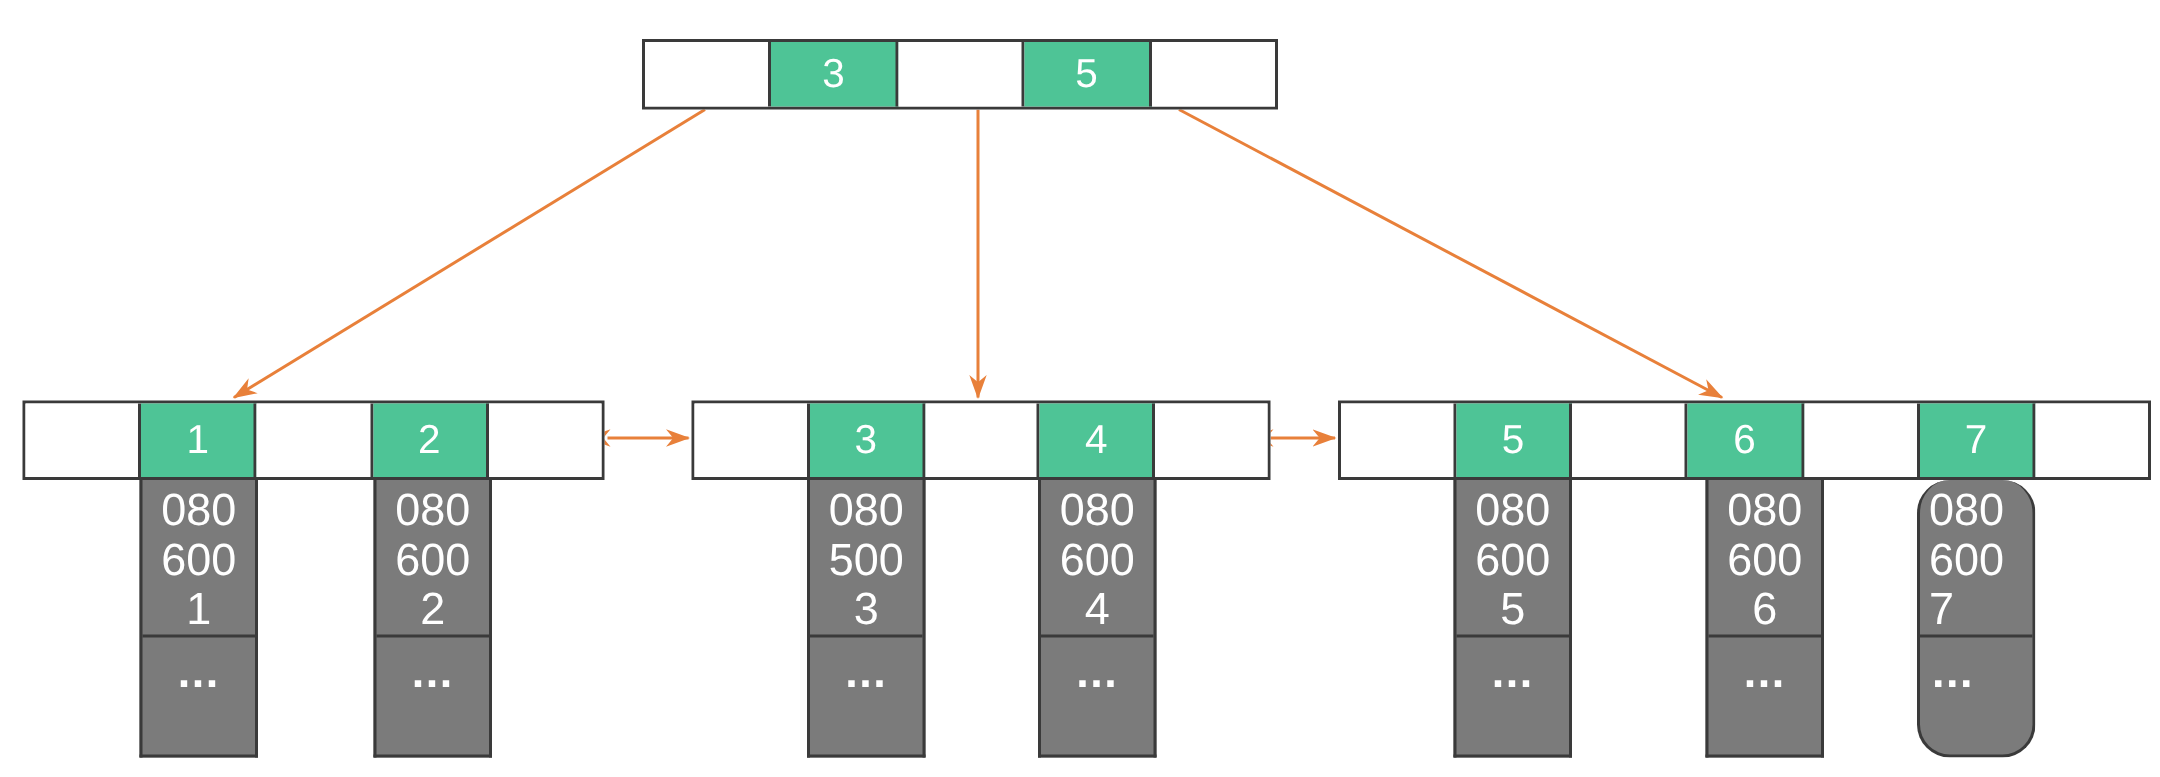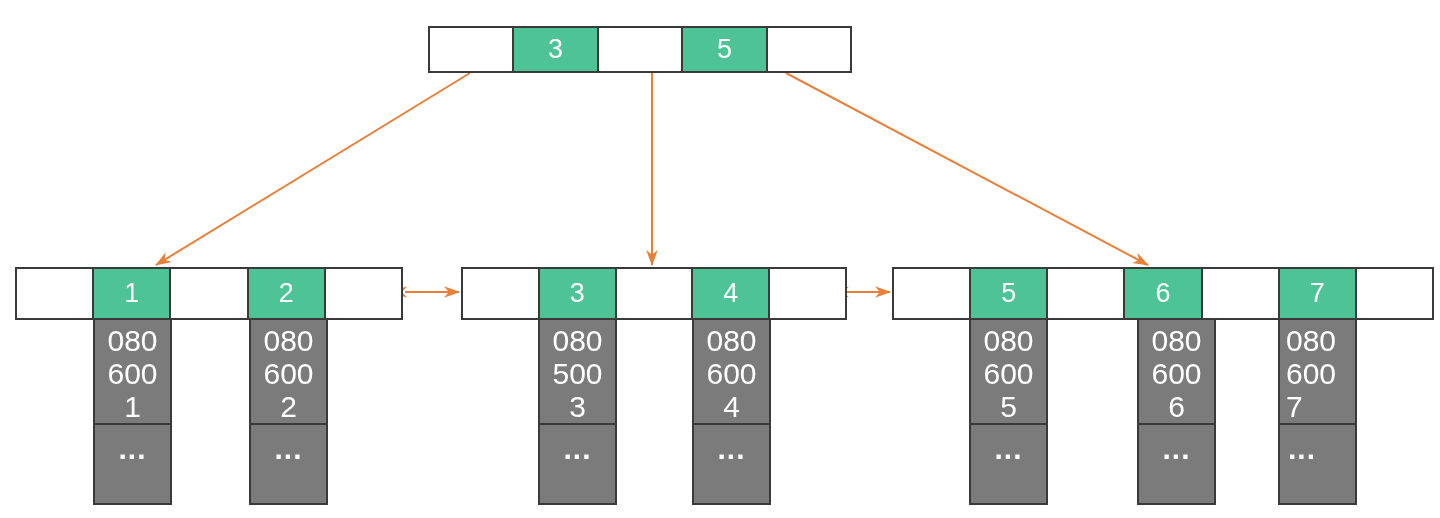--- a/index.html
+++ b/index.html
@@ -184,18 +184,18 @@
   <div class="payload" style="left:969px; top:320px; width:79px; height:185px;justify-content:flex-end;">
     <div class="phone">080 600 5</div>
     <div class="more">...</div>
   </div>
 
   <div class="payload" style="left:1124px; top:320px; width:79px; height:185px;margin-left:13px;">
     <div class="phone">080 600 6</div>
     <div class="more">...</div>
   </div>
 
-  <div class="payload lead" style="left:1278px; top:320px; width:79px; height:185px;">
+  <div class="payload lead" style="left:1278px; top:320px; width:79px; height:185px;border-radius:22px;">
     <div class="phone">080 600 7</div>
     <div class="more">...</div>
   </div>
 
 </div>
 
 </body></html>

